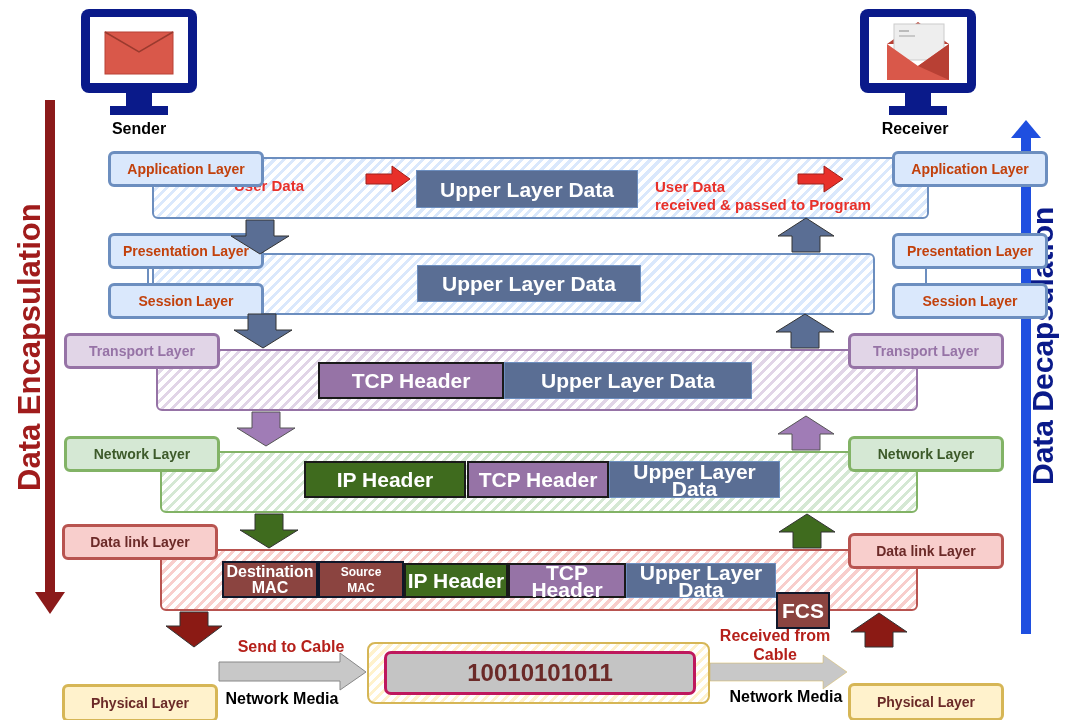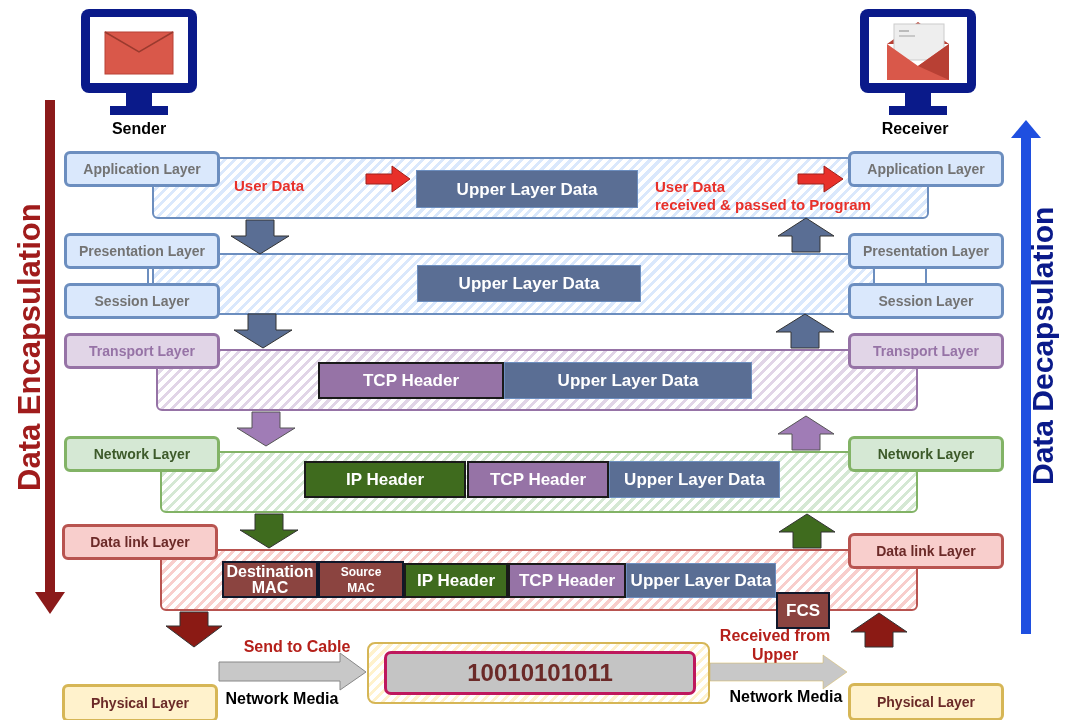--- a/index.html
+++ b/index.html
@@ -4,37 +4,37 @@
 <style>
   html, body { margin: 0; padding: 0; background: #ffffff; }
   body { width: 1074px; height: 720px; position: relative; overflow: hidden;
          font-family: "Liberation Sans", sans-serif; font-weight: bold; }
   .abs { position: absolute; }
 
   
   .layer { position: absolute; width: 156px; height: 36px; border-radius: 6px; border: 3px solid;
            box-sizing: border-box; display: flex; align-items: center; justify-content: center;
            font-size: 14px; z-index: 3; }
-  .l-blue   { background: #dae8fc; border-color: #6c8ebf; color: #737373; }
+  .l-blue   { background: #dae8fc; border-color: #6c8ebf; color: #c2410c; margin-left: 44px; }
   .l-purple { background: #e1d5e7; border-color: #9673a6; color: #9673a6; }
   .l-green  { background: #d5e8d4; border-color: #82b366; color: #3d5a2a; }
   .l-red    { background: #f8cecc; border-color: #b85450; color: #6b2a28; }
   .l-yellow { background: #fff2cc; border-color: #d6b656; color: #6b2a28; margin-top: 32px; }
 
   
   .band { position: absolute; border: 2px solid; border-radius: 6px; box-sizing: border-box; z-index: 1; }
   .b-blue   { border-color: #6c8ebf; background: repeating-linear-gradient(135deg, #dae8fc 0 3px, #ffffff 3px 7px); }
   .b-purple { border-color: #9673a6; background: repeating-linear-gradient(135deg, #e1d5e7 0 3px, #ffffff 3px 7px); }
   .b-green  { border-color: #82b366; background: repeating-linear-gradient(135deg, #d5e8d4 0 3px, #ffffff 3px 7px); }
   .b-red    { border-color: #b85450; background: repeating-linear-gradient(135deg, #f8cecc 0 3px, #ffffff 3px 7px); }
   .b-yellow { border-color: #d6b656; background: repeating-linear-gradient(135deg, #fff2cc 0 3px, #ffffff 3px 7px); }
 
   
   .seg { position: absolute; height: 36px; box-sizing: border-box; display: flex; align-items: center;
-         justify-content: center; color: #ffffff; font-size: 17px; text-align: center; line-height: 17px; z-index: 2; }
+         justify-content: center; color: #ffffff; font-size: 21px; text-align: center; line-height: 17px; z-index: 2; }
   .s-data { background: #5a6e94; border: 1px solid #6c8ebf; }
   .s-tcp  { background: #9673a6; border: 2px solid #1a1a1a; }
   .s-ip   { background: #3f6b1e; border: 2px solid #1a1a1a; }
   .s-mac  { background: #8b4440; border: 2px solid #0f172a; }
 
   .red-text { color: #e8302a; font-size: 15px; line-height: 18px; }
   .dark-red-text { color: #b5201a; font-size: 16px; line-height: 19px; text-align: center; }
   .black-text { color: #000000; font-size: 16px; }
 
   .svg-abs { position: absolute; left: 0; top: 0; z-index: 4; pointer-events: none; }
@@ -131,24 +131,24 @@
   <span>Source</span>
   <span>MAC</span>
 </div>
 <div class="seg s-ip" style="left:404px;top:563px;width:104px;height:35px">IP Header</div>
 <div class="seg s-tcp" style="left:508px;top:563px;width:118px;height:35px">TCP Header</div>
 <div class="seg s-data" style="left:626px;top:563px;width:150px;height:35px">Upper Layer Data</div>
 <div class="seg s-mac" style="left:776px;top:592px;width:54px;height:37px">FCS</div>
 
 <div class="abs" style="left:384px;top:651px;width:312px;height:44px;background:#c4c4c4;border:3px solid #be185d;border-radius:7px;box-sizing:border-box;z-index:2;display:flex;align-items:center;justify-content:center;color:#6b2a28;font-size:24px">10010101011</div>
 
-<div class="abs dark-red-text" style="left:232px;top:637px;width:130px;z-index:2">Send to Cable</div>
+<div class="abs dark-red-text" style="left:226px;top:637px;width:130px;z-index:2">Send to Cable</div>
 <div class="abs dark-red-text" style="left:710px;top:626px;width:130px;z-index:2">
   <div>Received from</div>
-  <div>Upper</div>
+  <div>Cable</div>
 </div>
 <div class="abs black-text" style="left:218px;top:690px;width:128px;text-align:center;z-index:2">Network Media</div>
 <div class="abs black-text" style="left:722px;top:688px;width:128px;text-align:center;z-index:2">Network Media</div>
 
 <svg class="svg-abs" width="1074" height="720">
 
   <g>
     <polygon points="366,174 392,174 392,166 410,179 392,192 392,184 366,184" fill="#e8302a" stroke="#a0201a" stroke-width="1"></polygon>
   </g>
   <g>

